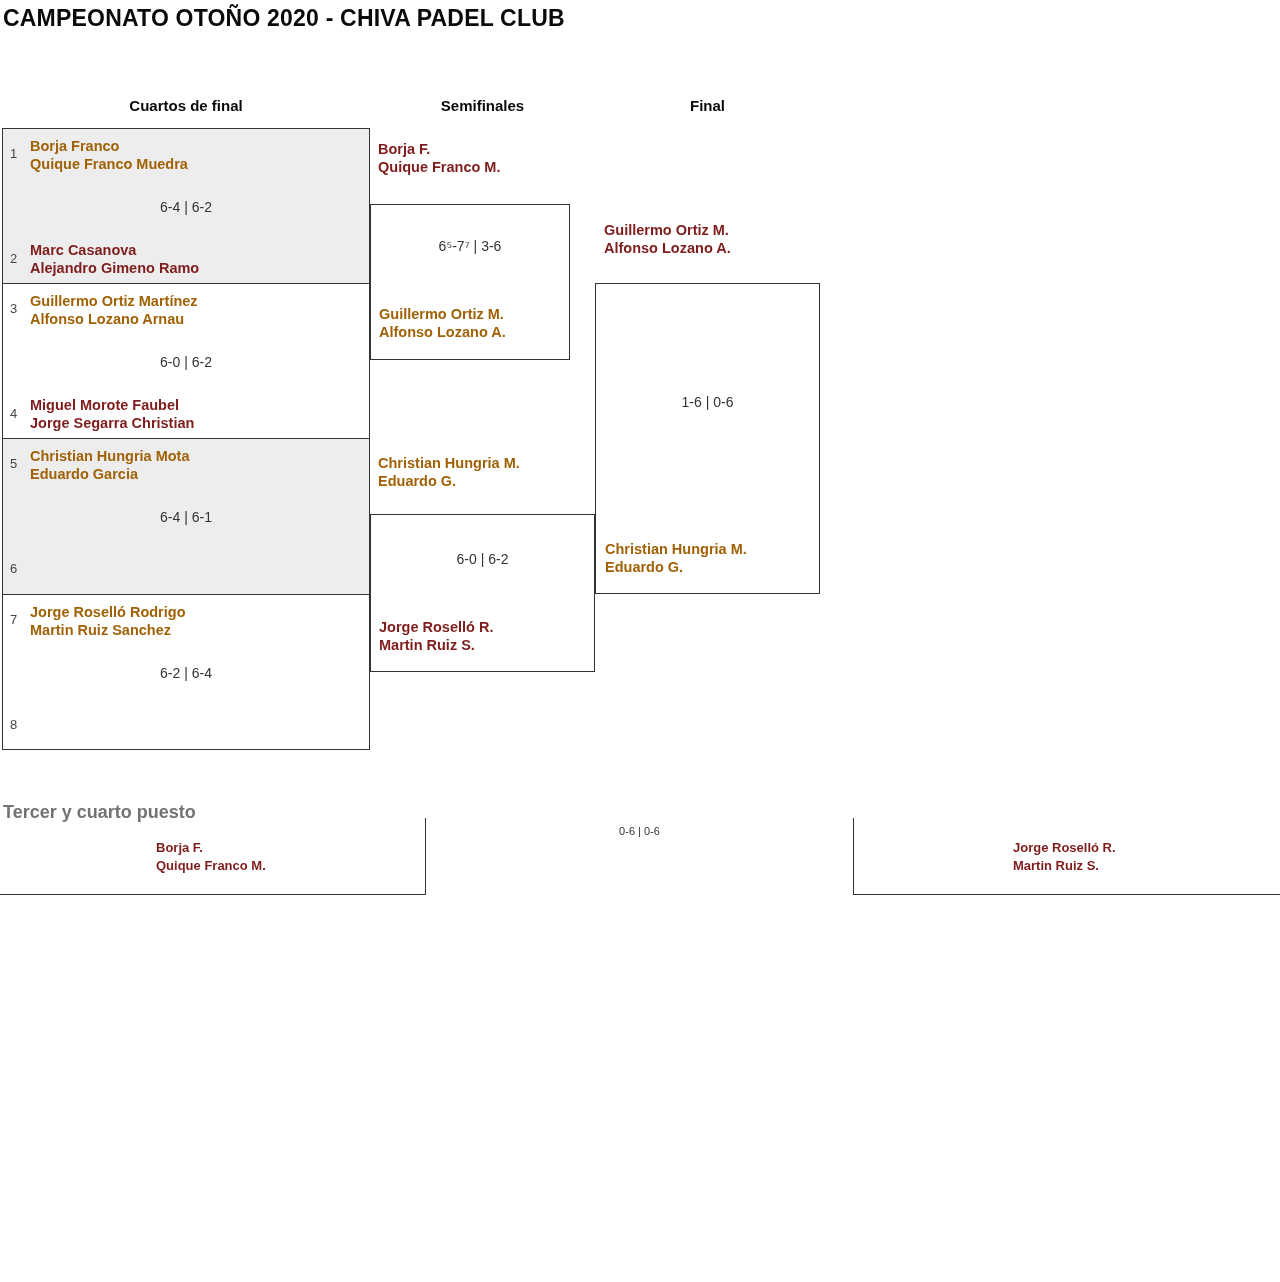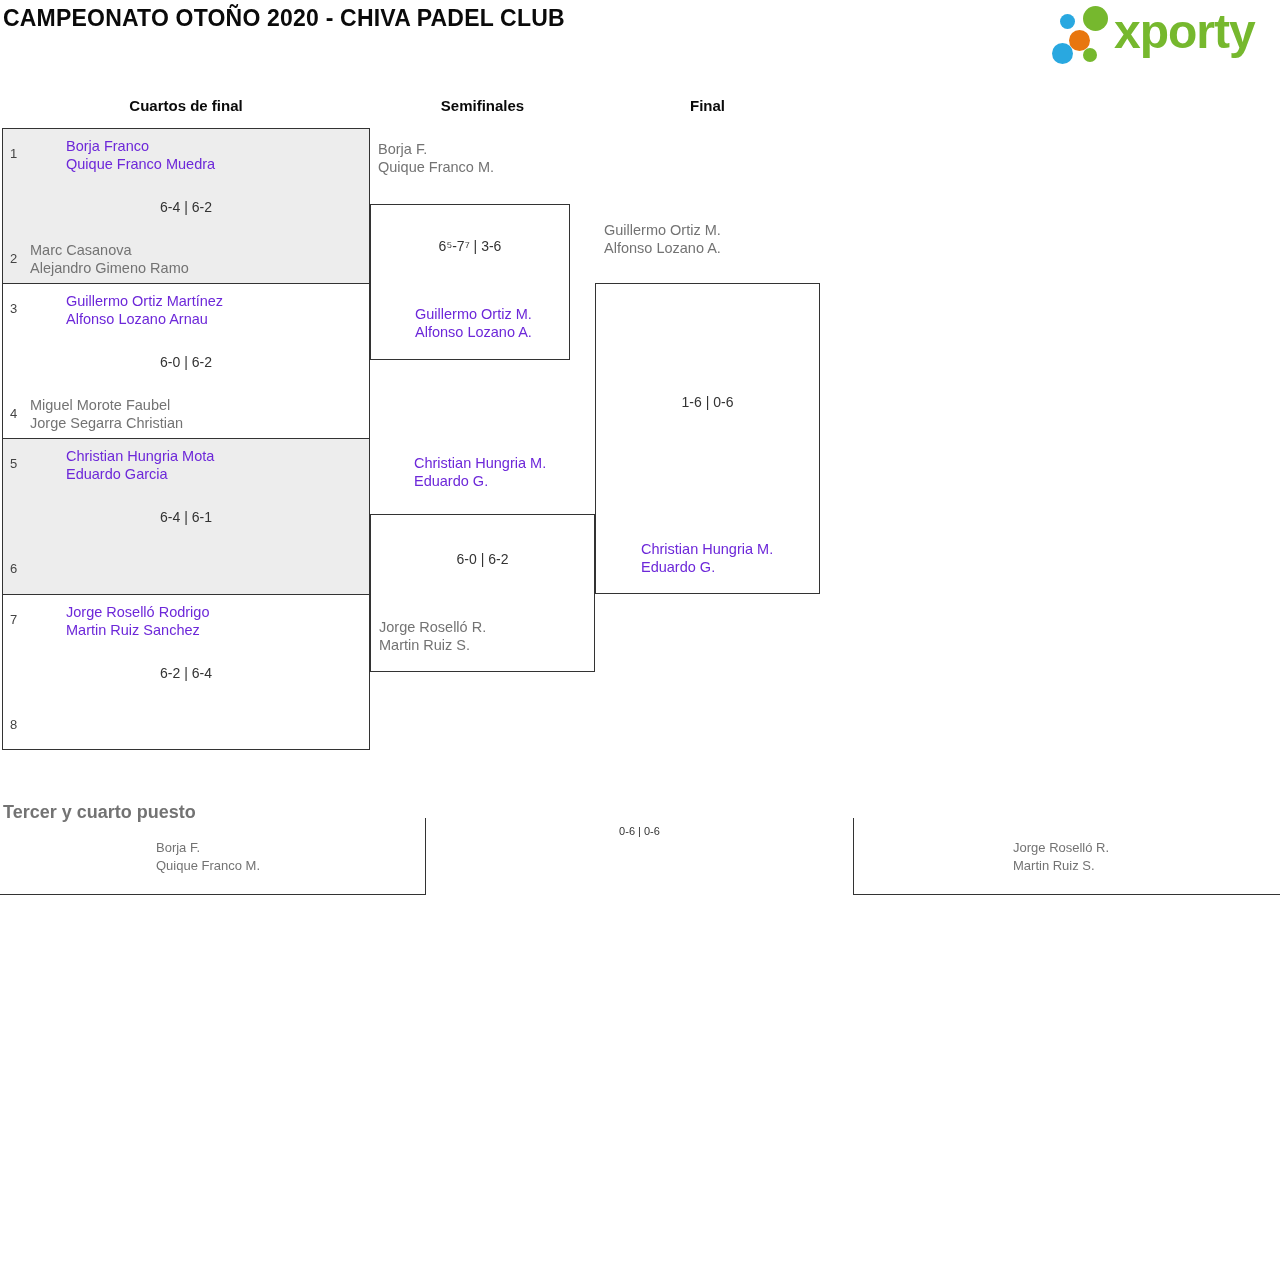--- a/index.html
+++ b/index.html
@@ -16,47 +16,39 @@
   .dot  { position:absolute; border-radius:50%; }
   .logo-text { position:absolute; left:62px; top:2px; font-size:48px; line-height:60px; font-weight:700; color:#76b82e; letter-spacing:-1px; }
 
   .round-header { position:absolute; top:97px; font-size:15px; font-weight:600; color:#0a0a0a; text-align:center; }
 
   .box { position:absolute; border:1px solid #333; background:#fff; }
   .box > * { position:absolute; }
   .qf { left:2px; width:368px; }
   .qf.grey { background:#ededed; }
 
-  .team { font-size:14.5px; line-height:18px; color:#737373; font-weight:400; }
-  .team.winner { font-weight:400; color:#6d28d9;margin-left:36px; }
+  .team { font-size:14.5px; line-height:18px; color:#7f1d1d; font-weight:700; }
+  .team.winner { font-weight:700; color:#a16207; }
   .score { font-size:14px; color:#333; text-align:center; }
   .seed { font-size:13px; color:#444; }
 
   .float-team { position:absolute; } 
 
   .tp-heading { position:absolute; left:3px; top:802px; font-size:18px; font-weight:700; color:#737373; }
   .tp-conn { position:absolute; }
   .tp-team { font-size:13px; line-height:18px; }
   .tp-score { position:absolute; font-size:11px; }
 </style>
 </head>
 <body>
 
 <div class="page">
 
   <div class="title">CAMPEONATO OTOÑO 2020 - CHIVA PADEL CLUB</div>
 
-  <div class="logo">
-    <span class="dot" style="left:8px;top:14px;width:15px;height:15px;background:#29a8e0"></span>
-    <span class="dot" style="left:31px;top:6px;width:25px;height:25px;background:#76b82e"></span>
-    <span class="dot" style="left:17px;top:30px;width:21px;height:21px;background:#e8760e"></span>
-    <span class="dot" style="left:0px;top:43px;width:21px;height:21px;background:#29a8e0"></span>
-    <span class="dot" style="left:31px;top:48px;width:14px;height:14px;background:#76b82e"></span>
-    <span class="logo-text">xporty</span>
-  </div>
 
   <div class="round-header" style="left:2px;width:368px">Cuartos de final</div>
   <div class="round-header" style="left:370px;width:225px">Semifinales</div>
   <div class="round-header" style="left:595px;width:225px">Final</div>
 
   <div class="box qf grey" style="top:128px;height:156px">
     <span class="seed" style="left:7px;top:17px">1</span>
     <div class="team winner" style="left:27px;top:8px">
       <div>Borja Franco</div>
       <div>Quique Franco Muedra</div>

